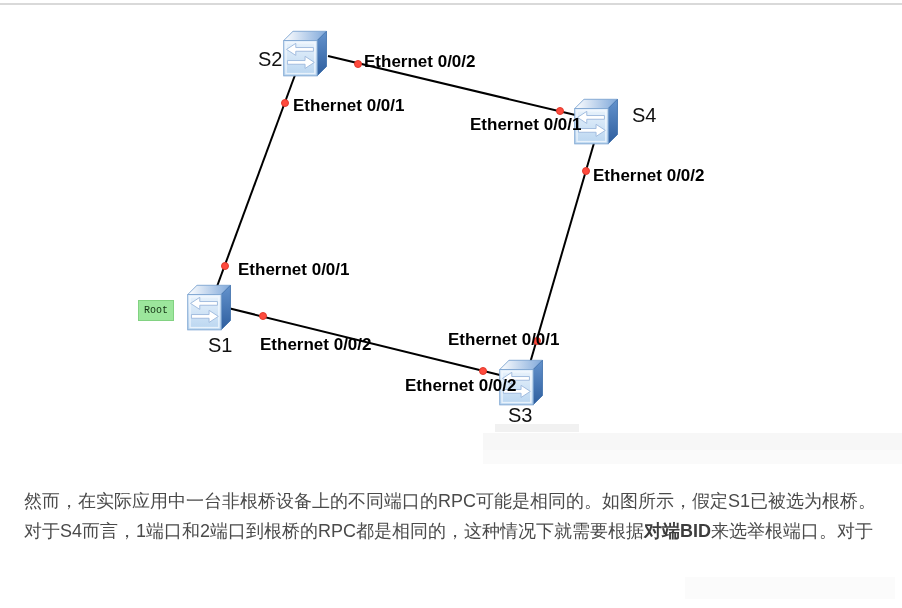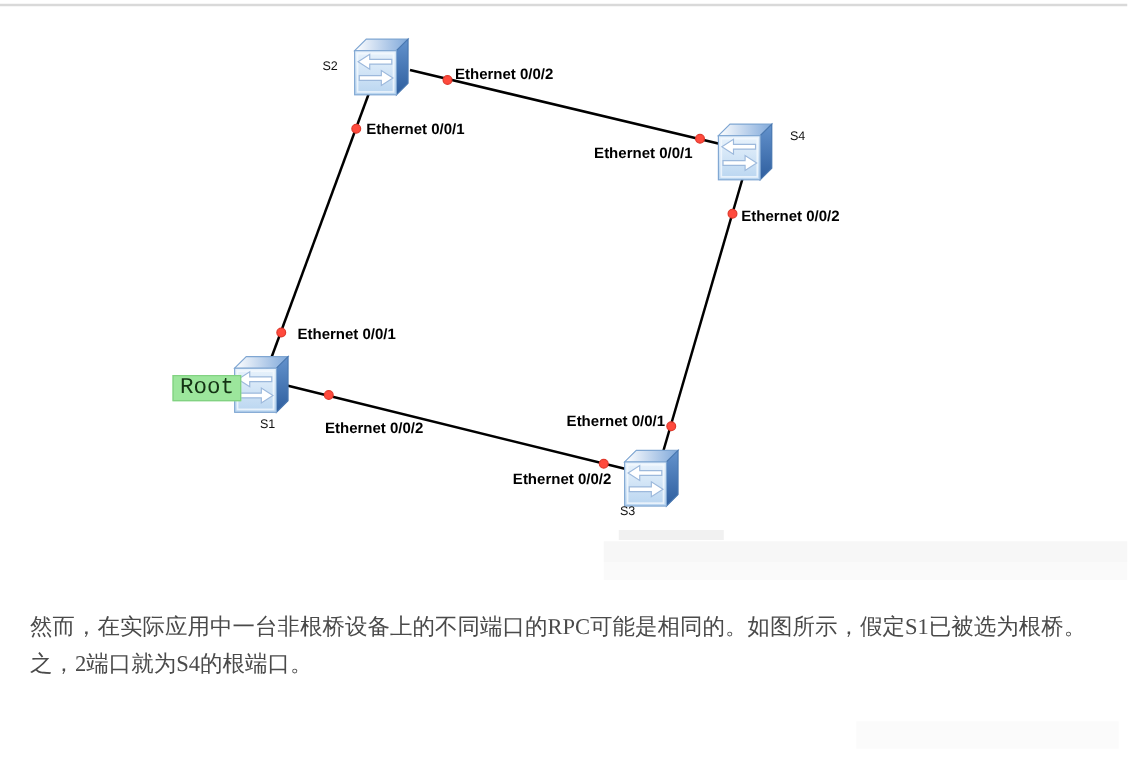--- a/index.html
+++ b/index.html
@@ -20,46 +20,46 @@
 
   .switch { position: absolute; width: 52px; height: 51px; }
   .switch svg { display: block; }
 
   .dot {
     position: absolute; width: 8px; height: 8px; border-radius: 50%;
     background: #ff4a3d; border: 1px solid #e03a2d;
   }
   .plabel {
     position: absolute; white-space: nowrap;
-    font-size: 12px; font-weight: bold; color: #000000;
+    font-size: 17px; font-weight: bold; color: #000000;
     letter-spacing: 0px;
   }
   .plabel.ralign { text-align: right; }
   .dlabel {
     position: absolute; white-space: nowrap;
-    font-size: 10px; color: #111111;
+    font-size: 20px; color: #111111;
   }
   .root-badge {
     position: absolute; left: 138px; top: 300px;
     background: #9ce69c; border: 1px solid #82d282;
     font-family: "Liberation Mono", monospace;
-    font-size: 18px; color: #143314;
+    font-size: 10px; color: #143314;
     padding: 1px 5px; line-height: 17px;
   }
   .wm { position: absolute; }
   .wm-a { left: 483px; top: 433px; width: 419px; height: 17px; background: #f7f7f7; }
   .wm-b { left: 483px; top: 450px; width: 419px; height: 14px; background: #fafafa; }
   .wm-c { left: 495px; top: 424px; width: 84px; height: 8px;  background: #f1f1f1; }
   .wm-d { left: 685px; top: 577px; width: 210px; height: 22px; background: #fbfbfb; }
 
   .article {
     position: absolute; left: 24px; top: 486px; width: 870px;
     font-size: 18px; line-height: 30px; color: #4a4a4a;
   }
-  .article .tline { white-space: nowrap; font-family: Liberation Serif, serif; }
+  .article .tline { white-space: nowrap; }
   .article .b { font-weight: bold; color: #3d3d3d; }
 </style>
 </head>
 <body>
 
 <svg width="0" height="0" style="position:absolute" aria-hidden="true">
   <defs>
     <linearGradient id="gTop" x1="0" y1="0" x2="1" y2="0">
       <stop offset="0" stop-color="#ffffff"></stop>
       <stop offset="1" stop-color="#7fa8da"></stop>
@@ -137,28 +137,28 @@
     <div class="plabel ralign" style="left:470px; width:84px; top:115px">Ethernet 0/0/1</div>
     <div class="plabel" style="left:593px; top:166px">Ethernet 0/0/2</div>
     <div class="plabel" style="left:238px; top:260px">Ethernet 0/0/1</div>
     <div class="plabel" style="left:260px; top:335px">Ethernet 0/0/2</div>
     <div class="plabel ralign" style="left:448px; width:84px; top:330px">Ethernet 0/0/1</div>
     <div class="plabel ralign" style="left:405px; width:84px; top:376px">Ethernet 0/0/2</div>
 
     <div class="dlabel" style="left:258px; top:48px">S2</div>
     <div class="dlabel" style="left:632px; top:104px">S4</div>
     <div class="dlabel" style="left:208px; top:334px">S1</div>
-    <div class="dlabel" style="left:496px; top:404px">S3</div>
+    <div class="dlabel" style="left:508px; top:404px">S3</div>
 
     <div class="root-badge">Root</div>
 
   </div>
 
   <div class="article">
     <div class="tline">
       <span>然而，在实际应用中一台非根桥设备上的不同端口的RPC可能是相同的。如图所示，假定S1已被选为根桥。</span>
     </div>
     <div class="tline">
-      <span>之，2端口就为S4的根端口。</span>
+      <span>对于S4而言，1端口和2端口到根桥的RPC都是相同的，这种情况下就需要根据</span><span class="b">对端BID</span><span>来选举根端口。对于</span>
     </div>
   </div>
 
 </div>
 
 </body></html>

